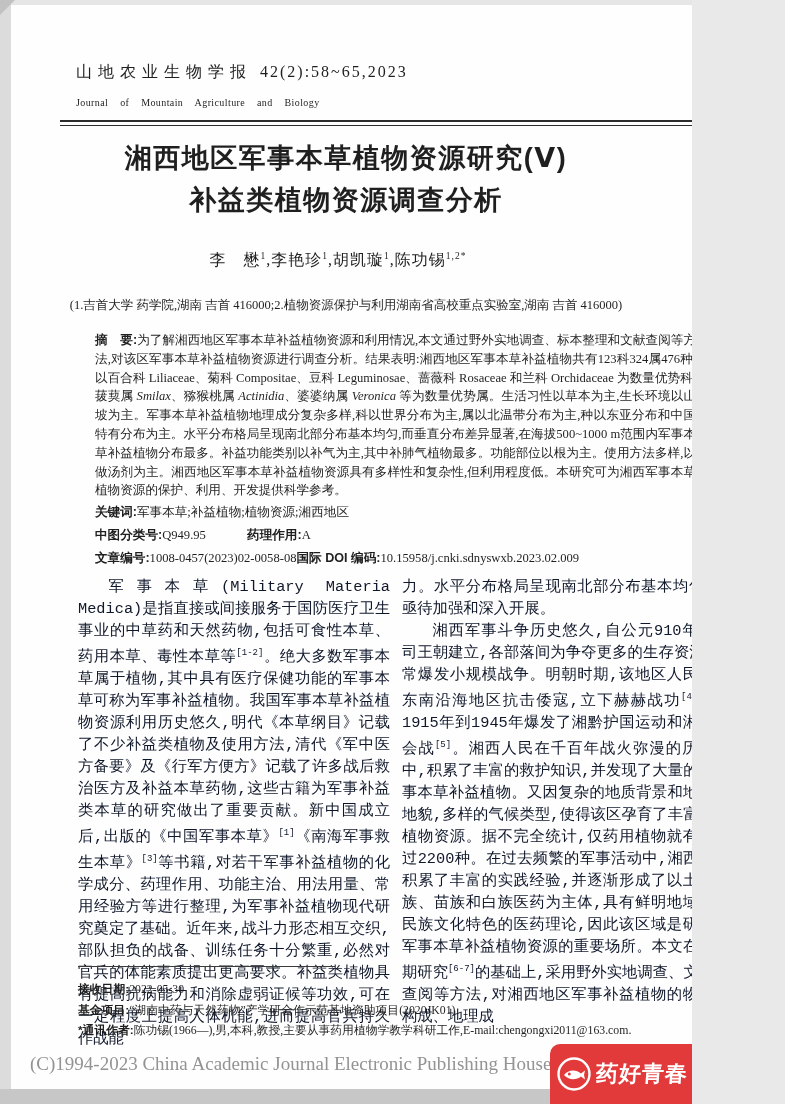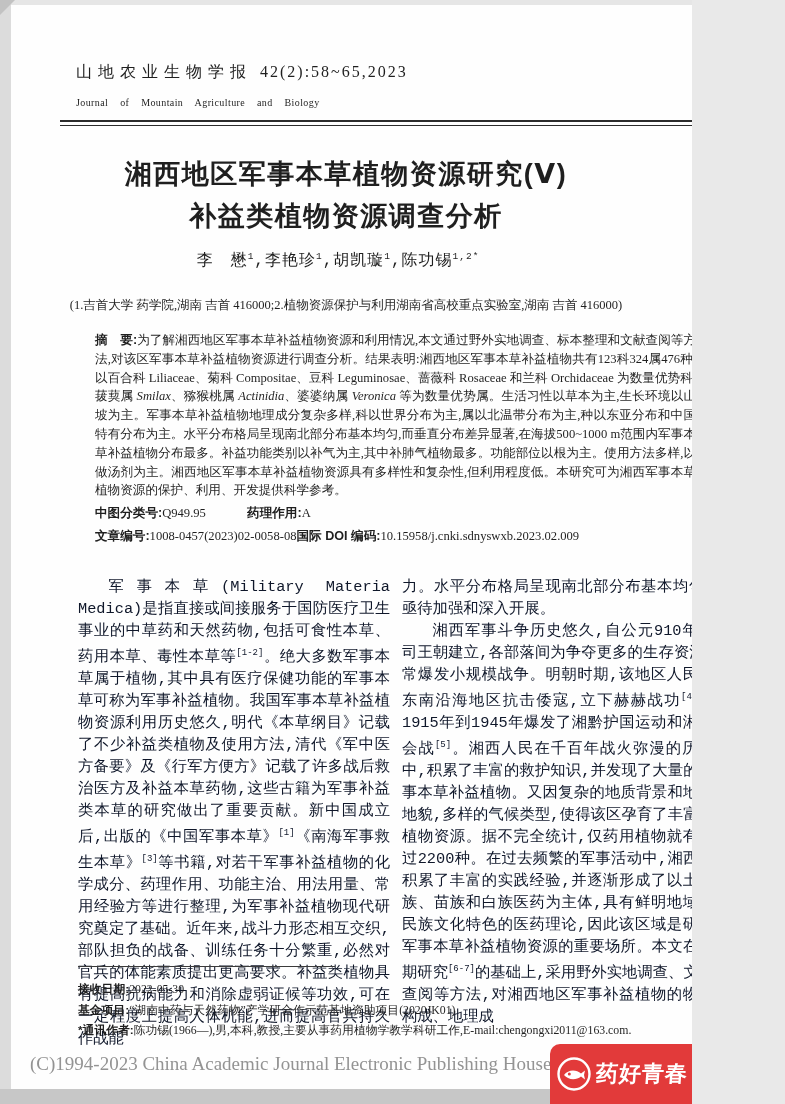--- a/index.html
+++ b/index.html
@@ -12,24 +12,24 @@
   .corner-tl{position:absolute;left:0;top:0;width:0;height:0;border-top:15px solid #c2c2c2;border-right:15px solid transparent;}
 
   .journal-header{position:absolute;left:76px;top:62px;}
   .jh-line1{font-size:16px;}
   .jh-cn{letter-spacing:6px;}
   .jh-issue{letter-spacing:2px;margin-left:8px;}
   .jh-line2{font-size:10px;margin-top:14px;word-spacing:9px;letter-spacing:.4px;}
   .rule-double{position:absolute;left:60px;top:120px;width:664px;height:3px;
                border-top:2px solid #2c2c2c;border-bottom:1px solid #2c2c2c;}
 
-  .title{position:absolute;left:0;right:0;top:153px;text-align:center;
+  .title{position:absolute;left:0;right:0;top:137px;text-align:center;
          font-family:"Liberation Sans","DejaVu Sans",sans-serif;font-weight:700;
          font-size:27px;line-height:42px;letter-spacing:1.5px;}
-  .authors{position:absolute;left:0;right:16px;top:250px;text-align:center;font-size:16px;letter-spacing:1px;font-family:Liberation Mono, monospace;}
+  .authors{position:absolute;left:0;right:16px;top:250px;text-align:center;font-size:16px;letter-spacing:1px;}
   .authors sup{font-size:9.5px;}
   .affiliation{position:absolute;left:0;right:0;top:297px;text-align:center;font-size:12.5px;}
 
   .front{position:absolute;left:95px;width:601px;top:331px;font-size:12.6px;
          line-height:18.8px;text-align:justify;}
   .blabel{font-weight:700;font-family:"Liberation Sans","DejaVu Sans",sans-serif;}
   .kw-line{margin-top:3px;}
   .meta-line{margin-top:4px;}
   .article-line{display:flex;margin-top:4px;}
 
@@ -73,20 +73,21 @@
   <div class="title">
     <div>湘西地区军事本草植物资源研究(Ⅴ)</div>
     <div>补益类植物资源调查分析</div>
   </div>
 
   <div class="authors"><span>李　懋</span><sup>1</sup><span>,李艳珍</span><sup>1</sup><span>,胡凯璇</span><sup>1</sup><span>,陈功锡</span><sup>1,2*</sup></div>
   <div class="affiliation">(1.吉首大学 药学院,湖南 吉首 416000;2.植物资源保护与利用湖南省高校重点实验室,湖南 吉首 416000)</div>
 
   <div class="front">
     <div><span class="blabel">摘　要:</span><span><span>为了解湘西地区军事本草补益植物资源和利用情况,本文通过野外实地调查、标本整理和文献查阅等方法,对该区军事本草补益植物资源进行调查分析。结果表明:湘西地区军事本草补益植物共有123科324属476种,以百合科 Liliaceae、菊科 Compositae、豆科 Leguminosae、蔷薇科 Rosaceae 和兰科 Orchidaceae 为数量优势科,菝葜属 </span><i>Smilax</i><span>、猕猴桃属 </span><i>Actinidia</i><span>、婆婆纳属 </span><i>Veronica</i><span> 等为数量优势属。生活习性以草本为主,生长环境以山坡为主。军事本草补益植物地理成分复杂多样,科以世界分布为主,属以北温带分布为主,种以东亚分布和中国特有分布为主。水平分布格局呈现南北部分布基本均匀,而垂直分布差异显著,在海拔500~1000 m范围内军事本草补益植物分布最多。补益功能类别以补气为主,其中补肺气植物最多。功能部位以根为主。使用方法多样,以做汤剂为主。湘西地区军事本草补益植物资源具有多样性和复杂性,但利用程度低。本研究可为湘西军事本草植物资源的保护、利用、开发提供科学参考。</span></span></div>
+    <div class="kw-line"><span class="blabel">关键词:</span><span>军事本草;补益植物;植物资源;湘西地区</span></div>
     <div class="meta-line">
       <span class="blabel">中图分类号:</span><span>Q949.95</span>
       <span style="margin-left:38px;" class="blabel">药理作用:</span><span>A</span>
     </div>
     <div class="article-line">
       <span><span class="blabel">文章编号:</span><span>1008-0457(2023)02-0058-08</span></span>
       <span><span class="blabel">国际 DOI 编码:</span><span>10.15958/j.cnki.sdnyswxb.2023.02.009</span></span>
     </div>
   </div>
 

